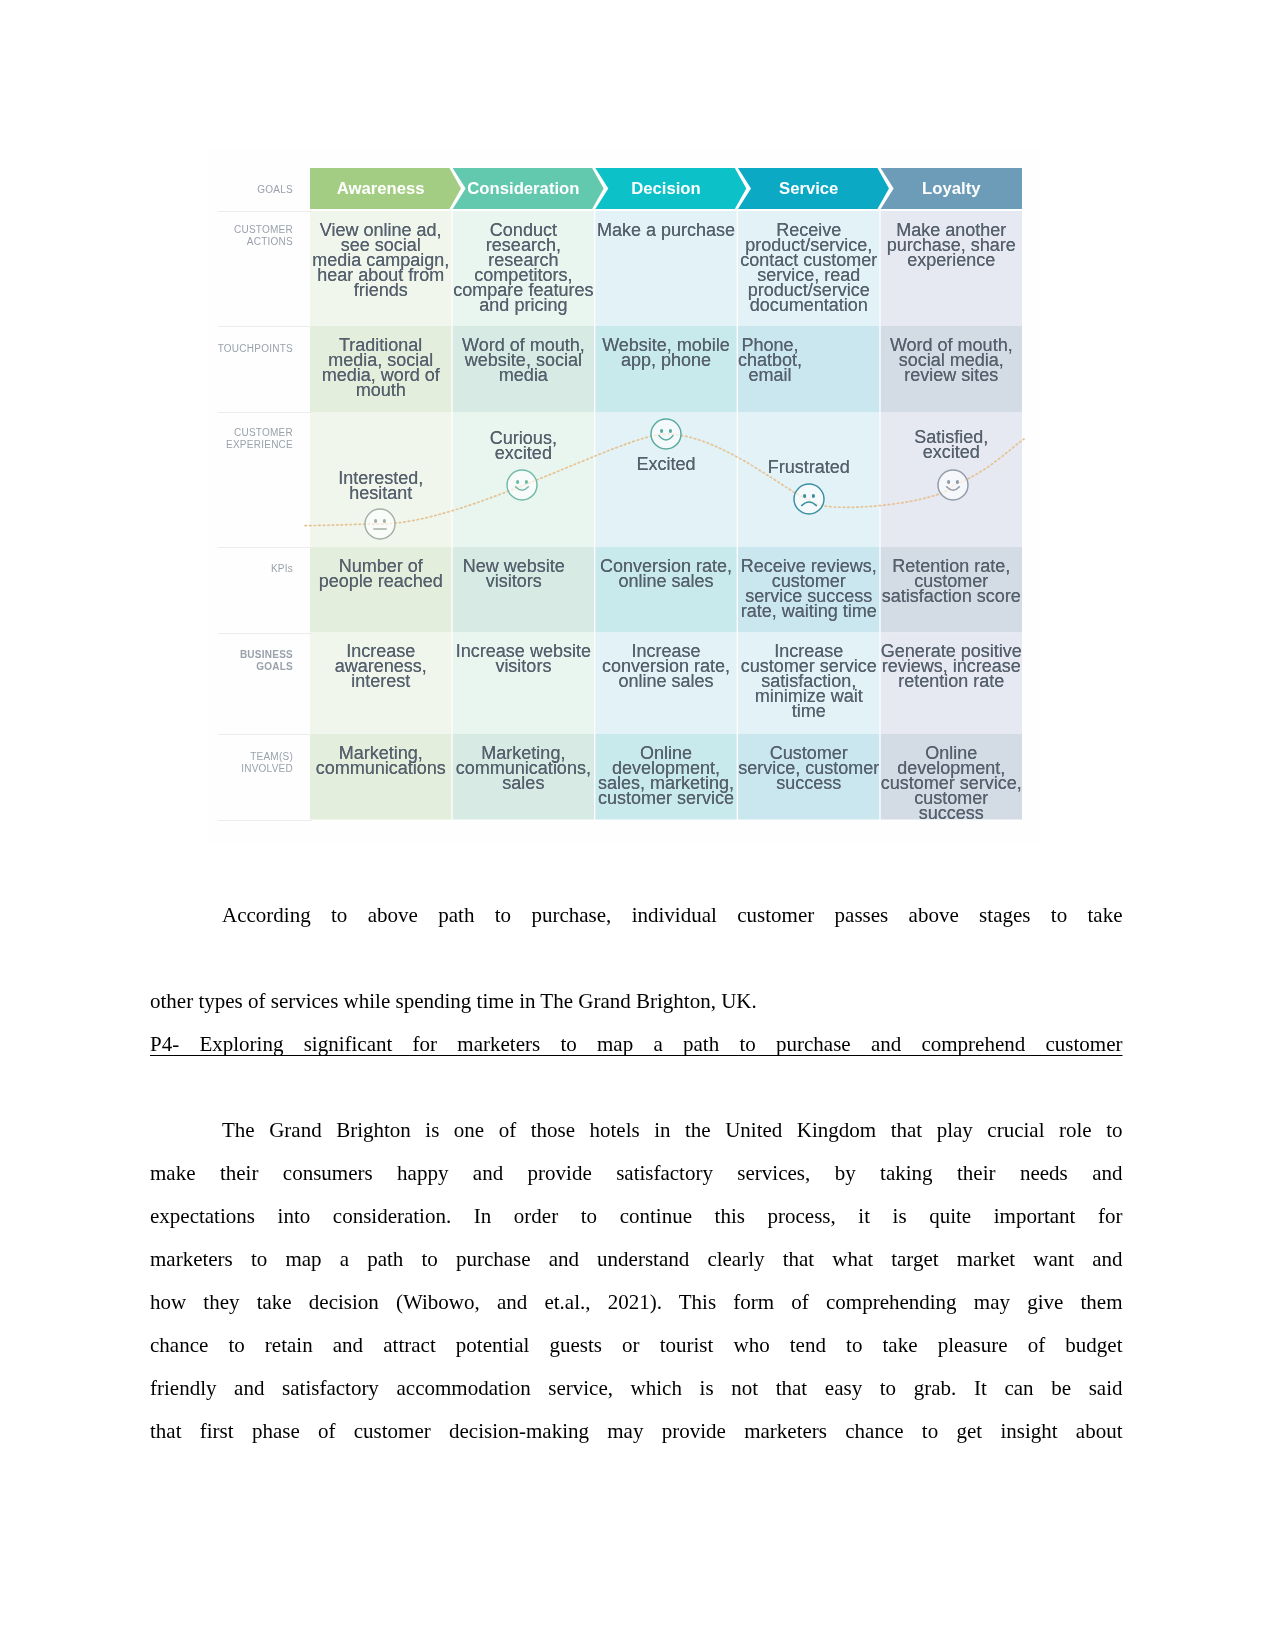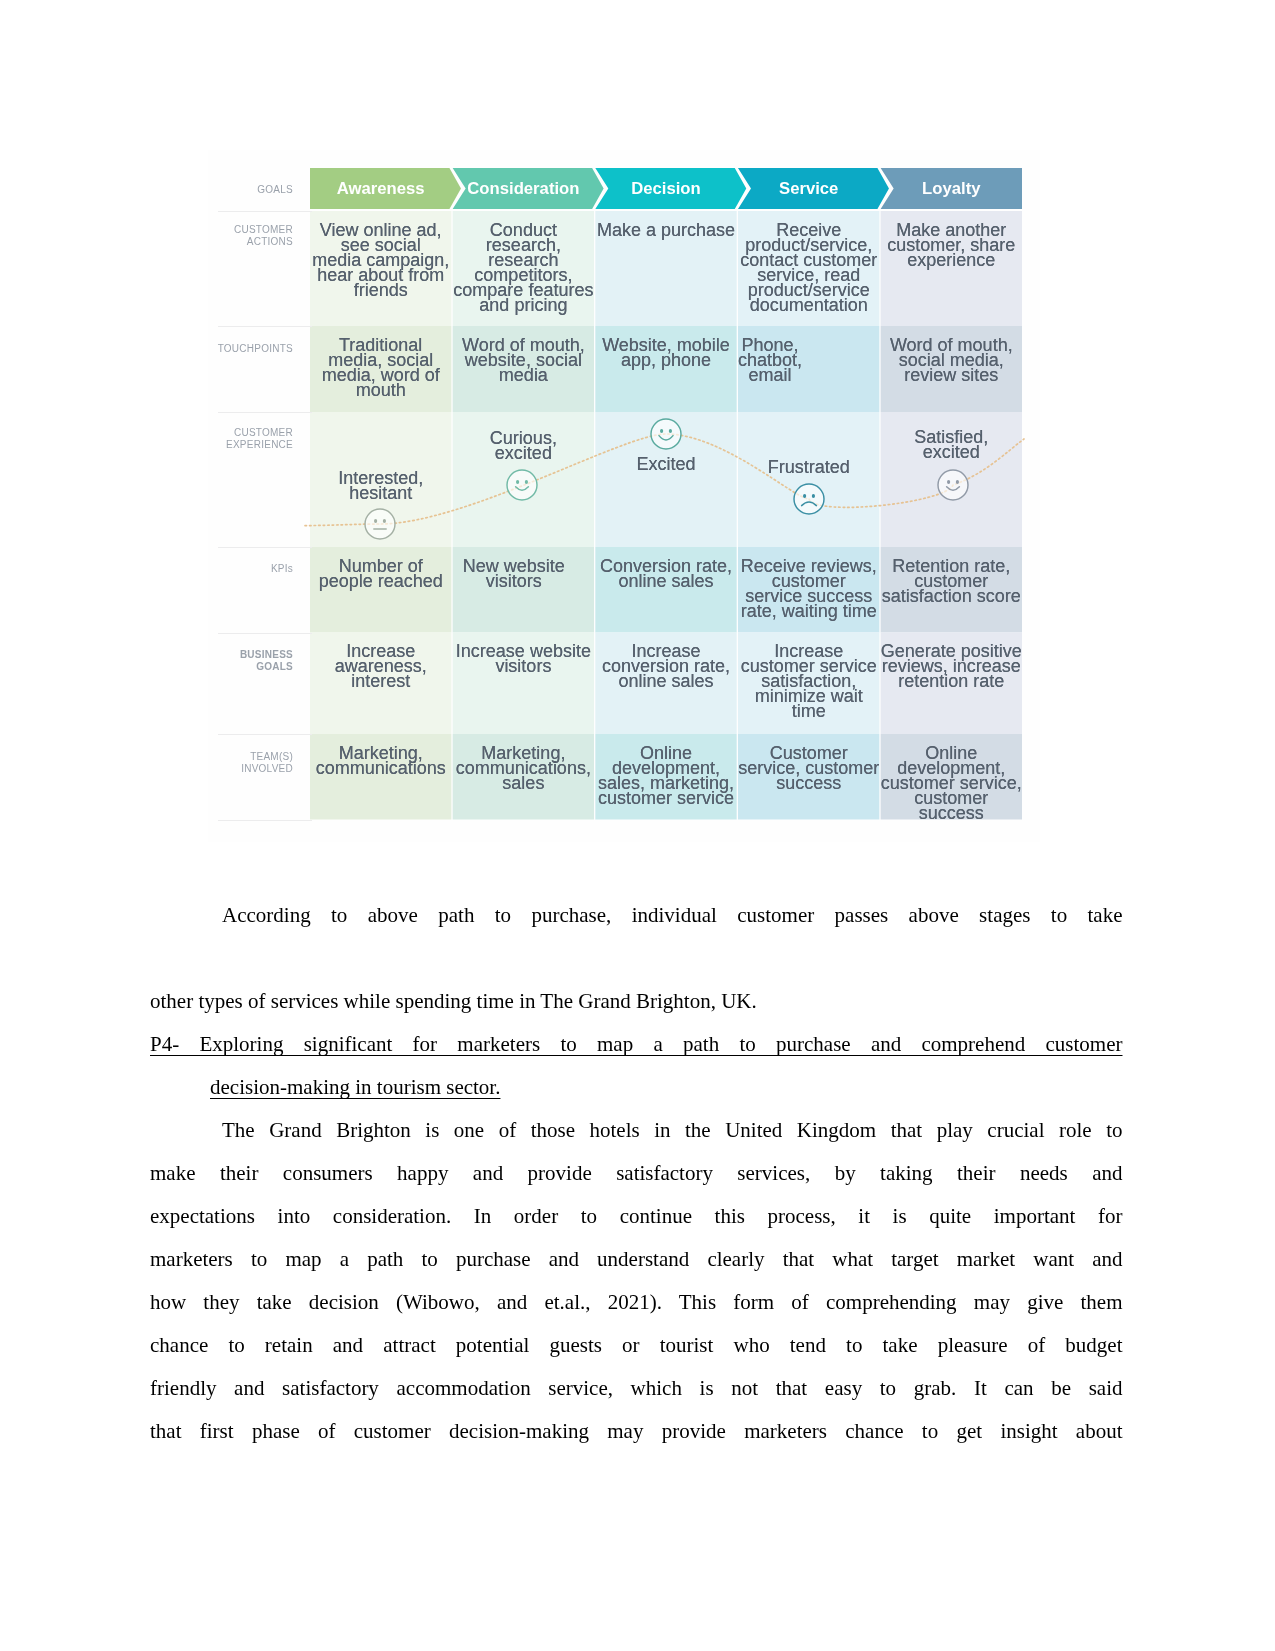--- a/index.html
+++ b/index.html
@@ -167,21 +167,21 @@
 <div class="jm-cell" style="left:530.0px;top:72.5px;width:141.4px;">
         <span>Receive</span>
         <span>product/service,</span>
         <span>contact customer</span>
         <span>service, read</span>
         <span>product/service</span>
         <span>documentation</span>
       </div>
 <div class="jm-cell" style="left:672.6px;top:72.5px;width:141.4px;">
         <span>Make another</span>
-        <span>customer, share</span>
+        <span>purchase, share</span>
         <span>experience</span>
       </div>
 <div class="jm-cell" style="left:102.0px;top:187.5px;width:141.4px;">
         <span>Traditional</span>
         <span>media, social</span>
         <span>media, word of</span>
         <span>mouth</span>
       </div>
 <div class="jm-cell" style="left:244.7px;top:187.5px;width:141.4px;">
         <span>Word of mouth,</span>
@@ -293,21 +293,20 @@
 <div class="jm-cell" style="left:672.6px;top:279.8px;width:141.4px;">
         <span>Satisfied,</span>
         <span>excited</span>
       </div>
   </div>
 
   <div id="body-text">
     <div class="tl j" style="top:0.0px;padding-left:72px;"><span>According to above path to purchase, individual customer passes above stages to take</span></div>
     <div class="tl" style="top:86.0px;"><span>other types of services while spending time in The Grand Brighton, UK.</span></div>
     <div class="tl j u" style="top:129.0px;"><span>P4- Exploring significant for marketers to map a path to purchase and comprehend customer</span></div>
-    <div class="tl u" style="top:172.0px;padding-left:60px;"><span>decision-making in tourism sector.</span></div>
     <div class="tl j" style="top:215.0px;padding-left:72px;"><span>The Grand Brighton is one of those hotels in the United Kingdom that play crucial role to</span></div>
     <div class="tl j" style="top:258.0px;"><span>make their consumers happy and provide satisfactory services, by taking their needs and</span></div>
     <div class="tl j" style="top:301.0px;"><span>expectations into consideration. In order to continue this process, it is quite important for</span></div>
     <div class="tl j" style="top:344.0px;"><span>marketers to map a path to purchase and understand clearly that what target market want and</span></div>
     <div class="tl j" style="top:387.0px;"><span>how they take decision (Wibowo, and et.al., 2021). This form of comprehending may give them</span></div>
     <div class="tl j" style="top:430.0px;"><span>chance to retain and attract potential guests or tourist who tend to take pleasure of budget</span></div>
     <div class="tl j" style="top:473.0px;"><span>friendly and satisfactory accommodation service, which is not that easy to grab. It can be said</span></div>
     <div class="tl j" style="top:516.0px;"><span>that first phase of customer decision-making may provide marketers chance to get insight about</span></div>
   </div>
 

